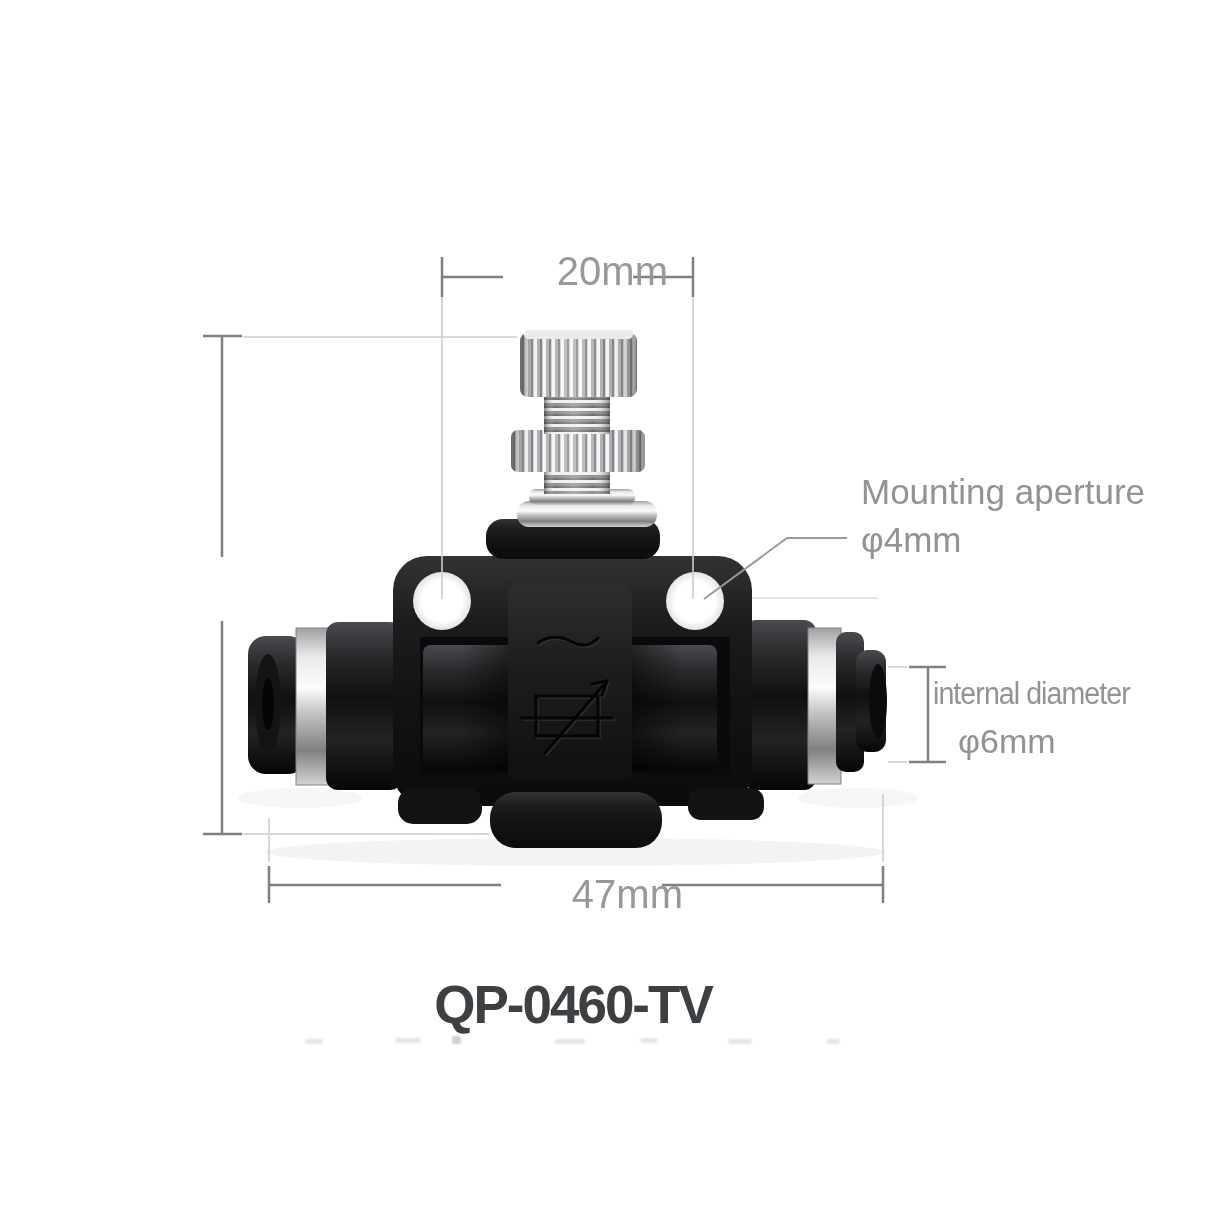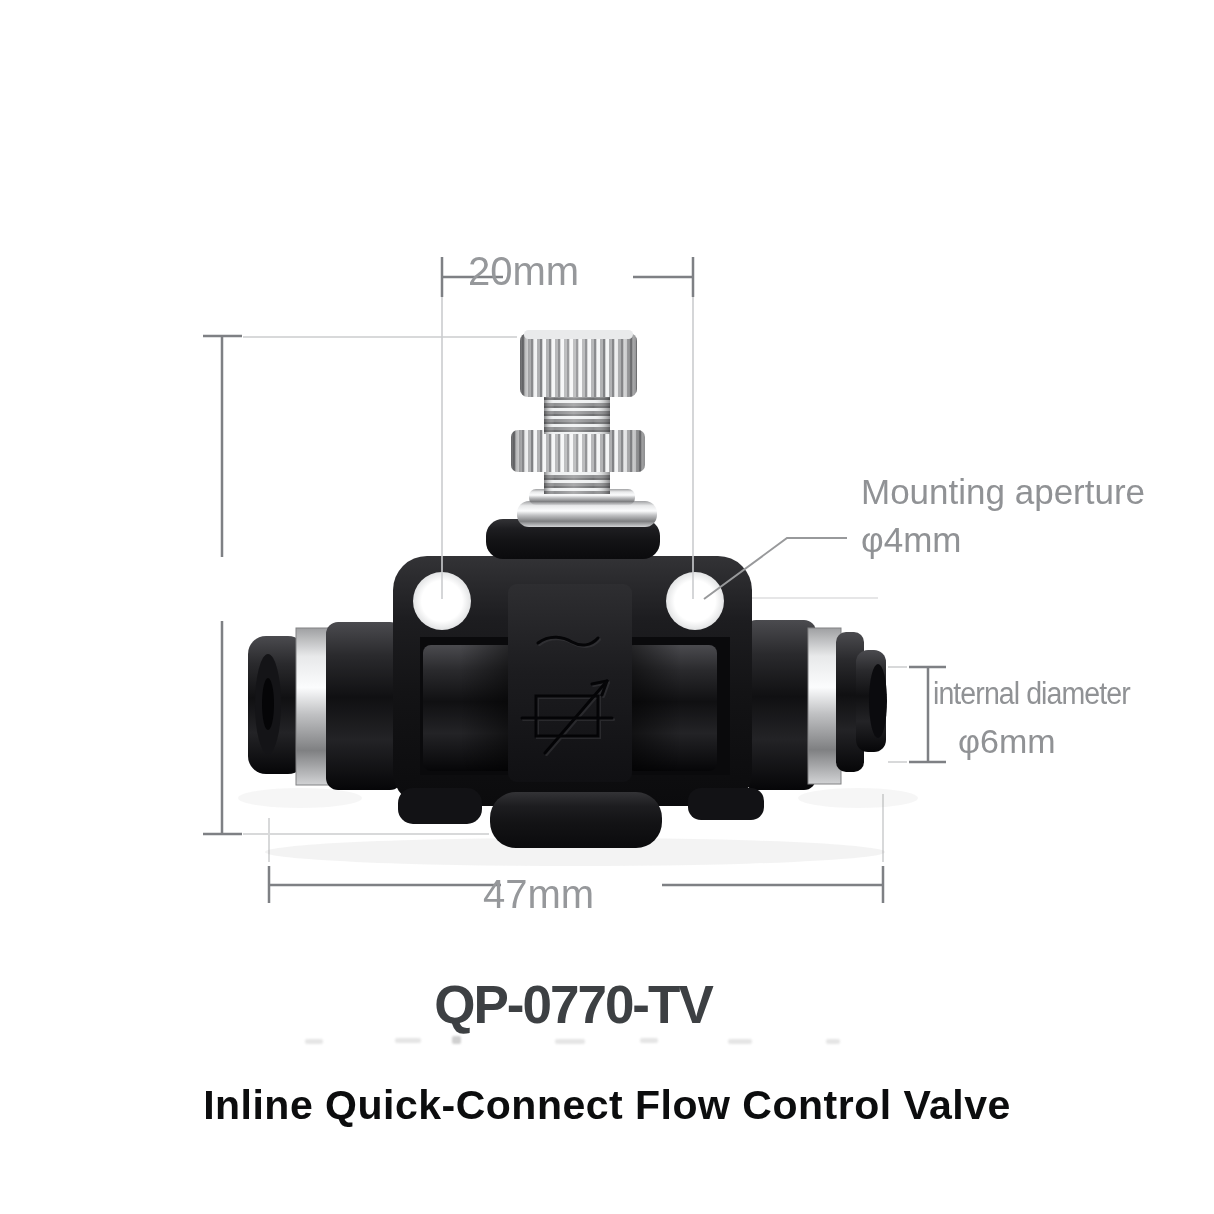--- a/index.html
+++ b/index.html
@@ -2,21 +2,21 @@
 <html style="--dimension-line: #7e8084; --dimension-text: #96989b; --callout-text: #909295; --code-text: #3d4043; --title-text: #0c0d0e; --valve-black: #1b1b1d; --chrome-light: #f2f3f4; --hole-white: #ffffff;"><head>
 <meta charset="utf-8">
 <style>
   html,body{margin:0;padding:0;background:#ffffff;}
   .scene{
     position:relative;width:1214px;height:1214px;background:#ffffff;overflow:hidden;
     font-family:"Liberation Sans","DejaVu Sans",sans-serif;
   }
   .scene svg{position:absolute;left:0;top:0;}
   .lbl{position:absolute;white-space:nowrap;}
-  .dim-text{color:var(--dimension-text,#96989b);font-size:40px;text-align:left;width:200px;}
+  .dim-text{color:var(--dimension-text,#96989b);font-size:40px;text-align:right;width:200px;}
   #lbl-20{left:468px;top:249px;}
   #lbl-38{left:118px;top:566px;font-size:41px;}
   #lbl-47{left:483px;top:872px;}
   .callout{color:var(--callout-text,#909295);}
   #callout-mounting{left:853px;top:468px;font-size:35px;line-height:48px;margin-left:8px;}
   #callout-internal-label{left:933px;top:676px;font-size:31px;letter-spacing:-1px;transform:scaleX(.92);transform-origin:left top;}
   #callout-internal-value{left:958px;top:722px;font-size:34px;}
   #product-code{left:273px;top:974px;width:600px;text-align:center;font-size:53px;letter-spacing:-2px;font-weight:600;color:var(--code-text,#3d4043);}
   #main-title{left:0;top:1082px;width:1214px;text-align:center;font-size:41px;font-weight:bold;color:var(--title-text,#0c0d0e);letter-spacing:.5px;}
   #remnants{left:0;top:1036px;width:1214px;height:12px;}
@@ -188,26 +188,25 @@
   <div class="lbl dim-text" id="lbl-47">47mm</div>
 
   <div class="lbl callout" id="callout-mounting">
     <div>Mounting aperture</div>
     <div>φ4mm</div>
   </div>
 
   <div class="lbl callout" id="callout-internal-label">internal diameter</div>
   <div class="lbl callout" id="callout-internal-value">φ6mm</div>
 
-  <div class="lbl" id="product-code">QP-0770-TV</div>
+  <div class="lbl" id="product-code">QP-0460-TV</div>
 
   <div class="lbl" id="remnants">
     <span style="left:305px;top:3px;width:18px;"></span>
     <span style="left:395px;top:2px;width:26px;"></span>
     <span style="left:452px;top:0px;width:9px;height:8px;opacity:.4;"></span>
     <span style="left:555px;top:3px;width:30px;"></span>
     <span style="left:640px;top:2px;width:18px;"></span>
     <span style="left:728px;top:3px;width:24px;"></span>
     <span style="left:826px;top:3px;width:14px;"></span>
   </div>
 
-  <div class="lbl" id="main-title">Inline Quick-Connect Flow Control Valve</div>
 </div>
 
 </body></html>

